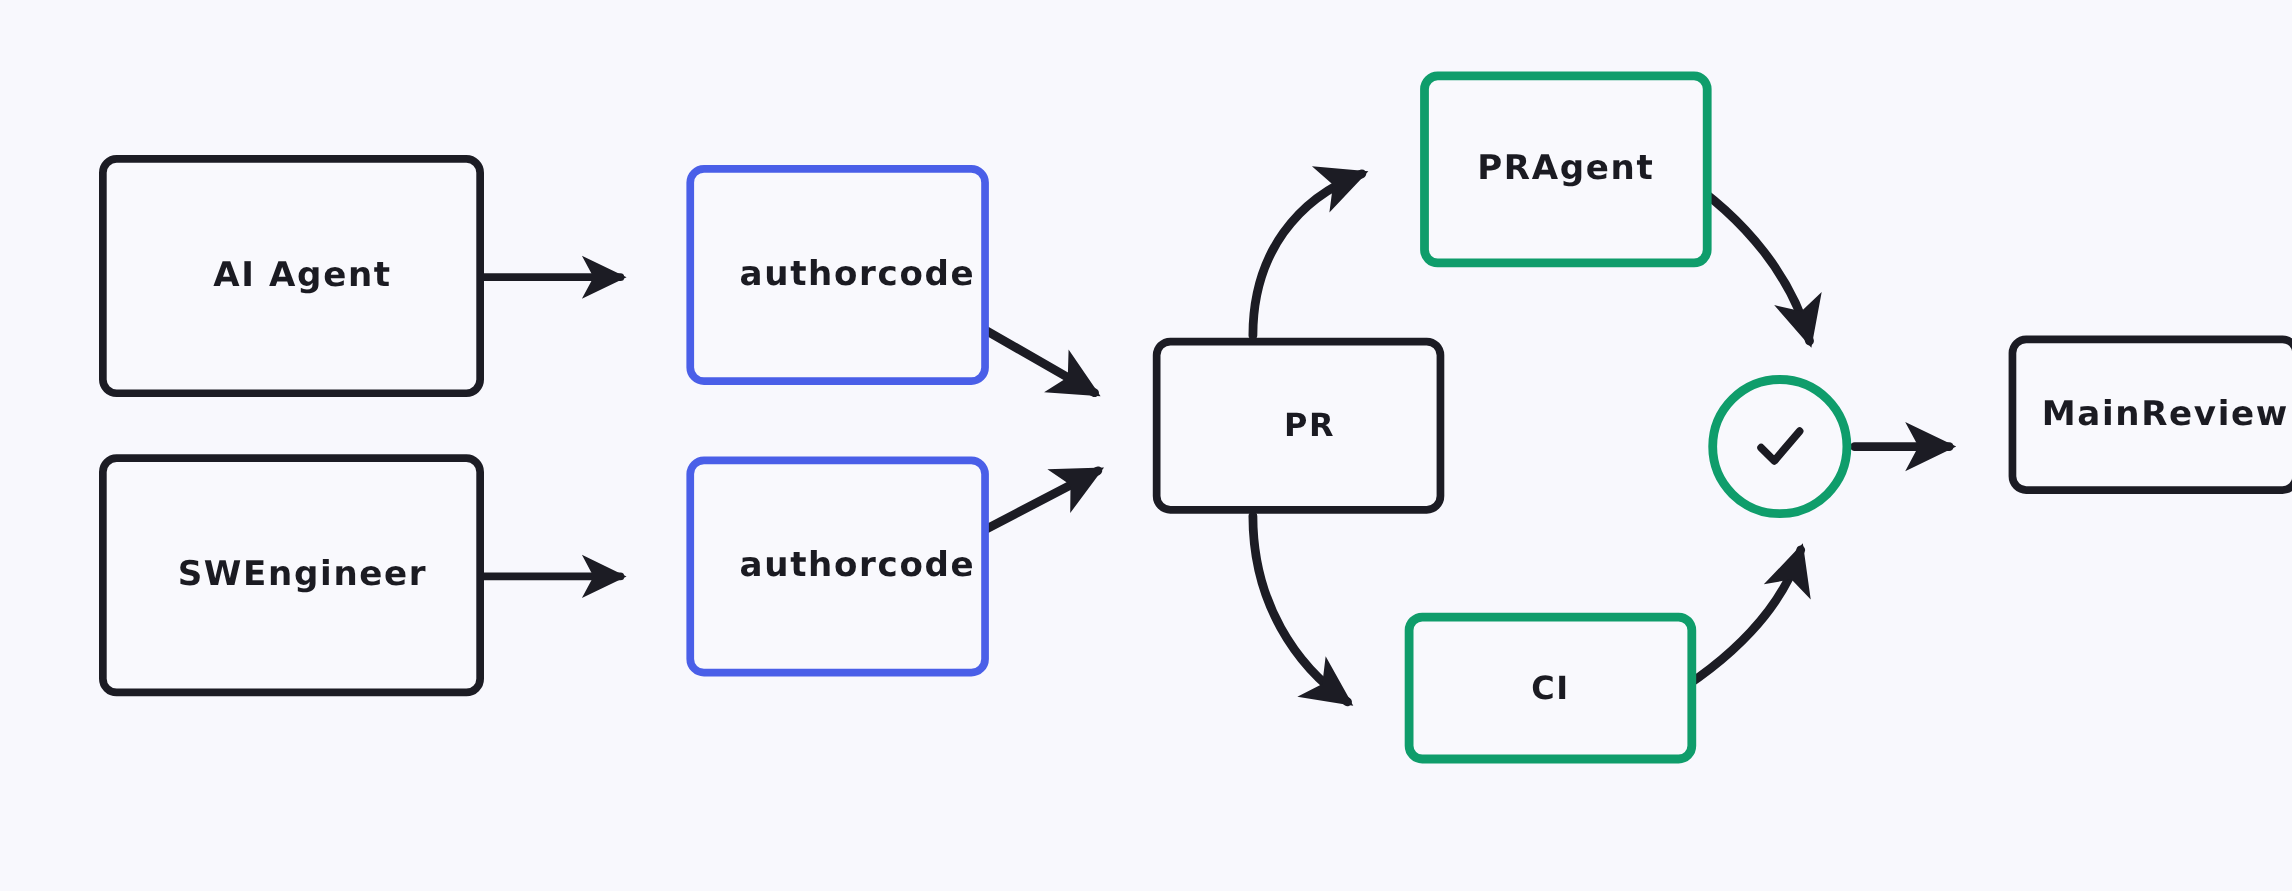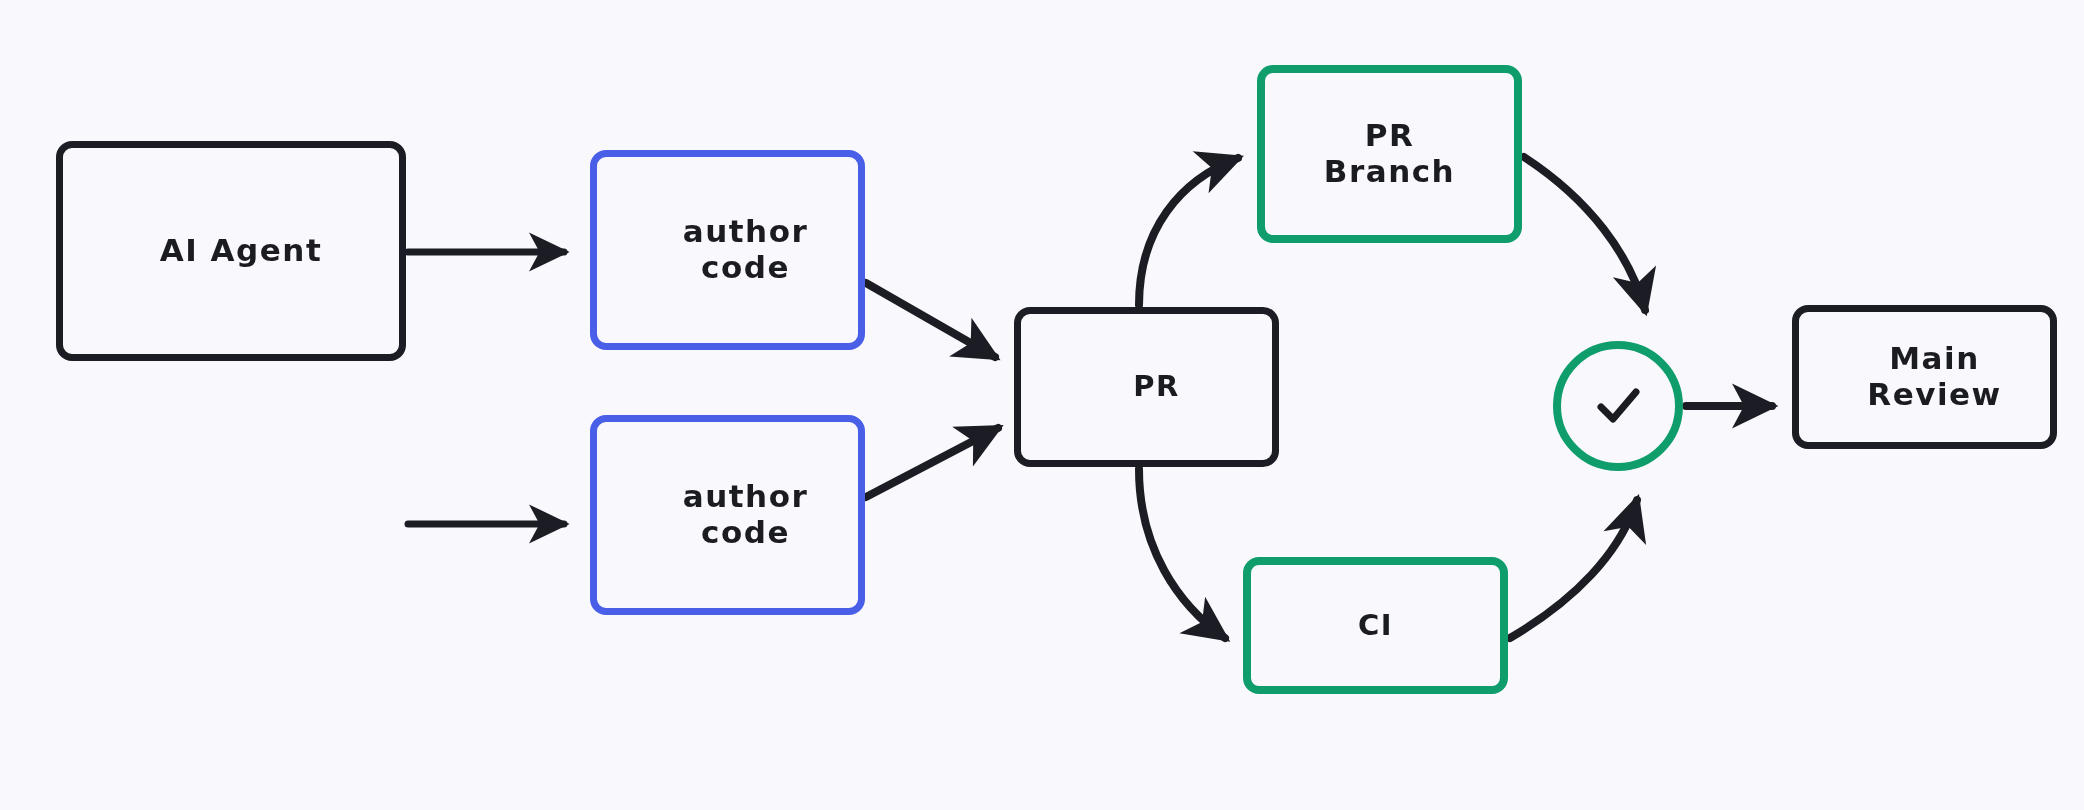--- a/index.html
+++ b/index.html
@@ -25,26 +25,27 @@
     top: 0;
     width: 2084px;
     height: 810px;
     overflow: visible;
   }
   .node {
     position: absolute;
     box-sizing: border-box;
     background: #f9f9fd;
     display: flex;
-    flex-direction: column;
+    flex-direction: row;
     align-items: center;
     justify-content: center;
     border-style: solid;
     border-radius: 16px;
     text-align: center;
+    margin-left: 34px;
   }
   .node .line {
     display: block;
     color: #1b1b22;
     font-family: "DejaVu Sans", sans-serif;
     font-weight: 700;
     letter-spacing: 1.5px;
     line-height: 1.16;
     white-space: nowrap;
   }
@@ -107,38 +108,42 @@
 
     <path d="M 1510 638 C 1575 600 1620 553 1637 500" fill="none" stroke="#1c1c24" stroke-width="8" stroke-linecap="round" marker-end="url(#arrowhead)"></path>
 
     <path d="M 1686 406 L 1772 406" fill="none" stroke="#1c1c24" stroke-width="8" stroke-linecap="round" marker-end="url(#arrowhead)"></path>
   </svg>
 
   <div class="node node-dark" id="node-ai-agent">
     <span class="line sz-30">AI Agent</span>
   </div>
 
+  <div class="node node-dark" id="node-sw-eng">
+    <span class="line sz-30">SW</span>
+    <span class="line sz-30">Engineer</span>
+  </div>
 
   <div class="node node-blue" id="node-author-1">
     <span class="line sz-30">author</span>
     <span class="line sz-30">code</span>
   </div>
 
   <div class="node node-blue" id="node-author-2">
     <span class="line sz-30">author</span>
     <span class="line sz-30">code</span>
   </div>
 
   <div class="node node-dark" id="node-pr">
     <span class="line sz-28">PR</span>
   </div>
 
   <div class="node node-green" id="node-pr-review">
     <span class="line sz-30">PR</span>
-    <span class="line sz-30">Branch</span>
+    <span class="line sz-30">Agent</span>
   </div>
 
   <div class="node node-green" id="node-ci">
     <span class="line sz-28">CI</span>
   </div>
 
   <div id="check-circle">
     <svg width="62" height="62" viewBox="0 0 62 62">
       <path d="M14 32 L26 44 L49 17" fill="none" stroke="#1b1b22" stroke-width="7" stroke-linecap="round" stroke-linejoin="round"></path>
     </svg>

